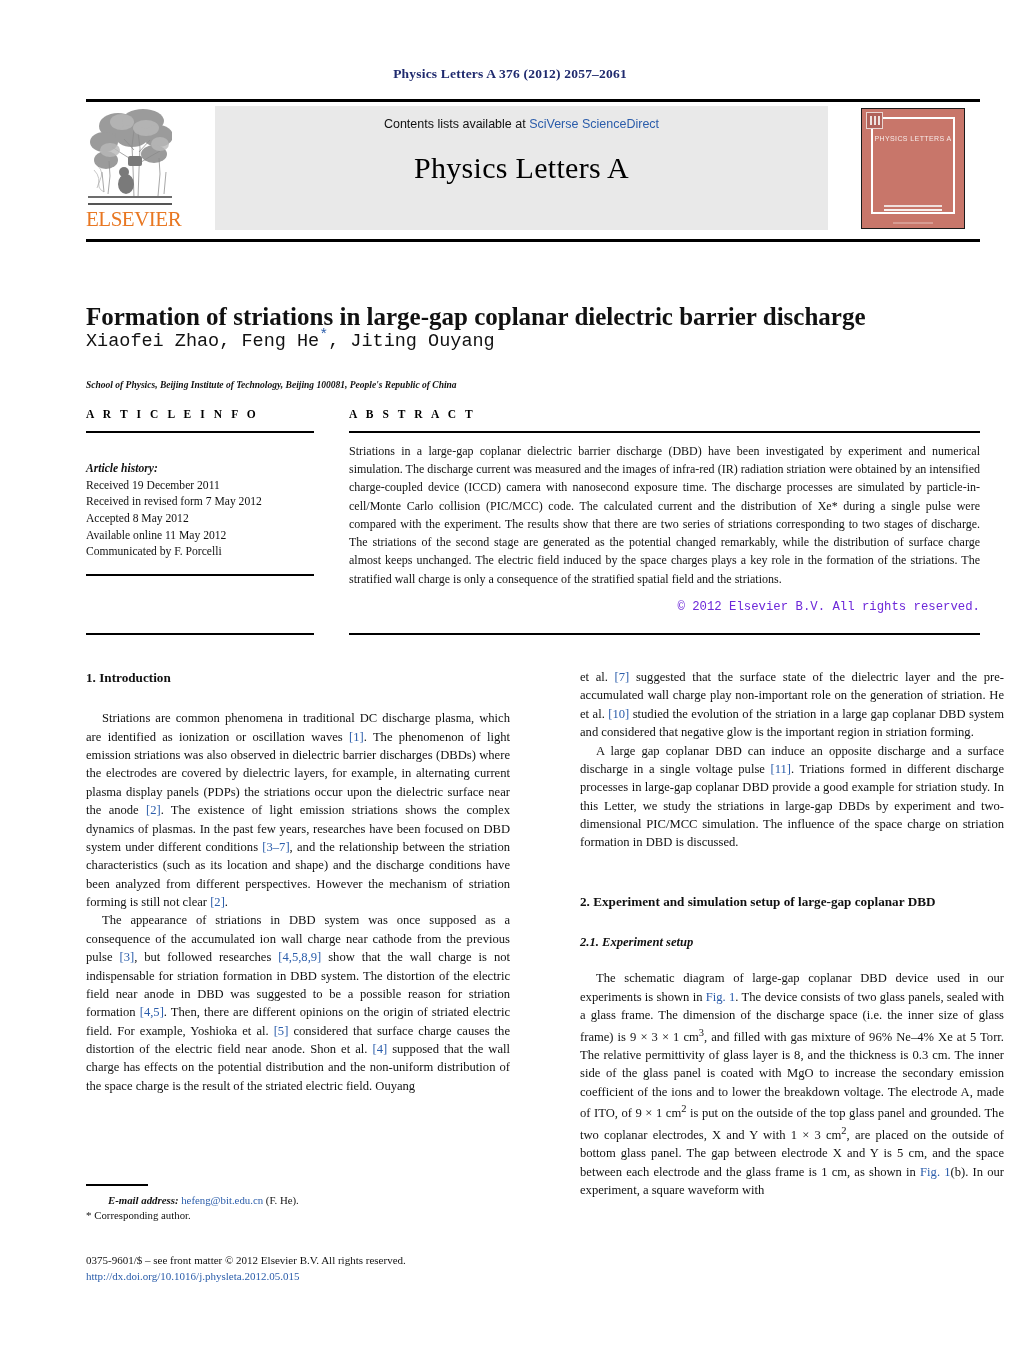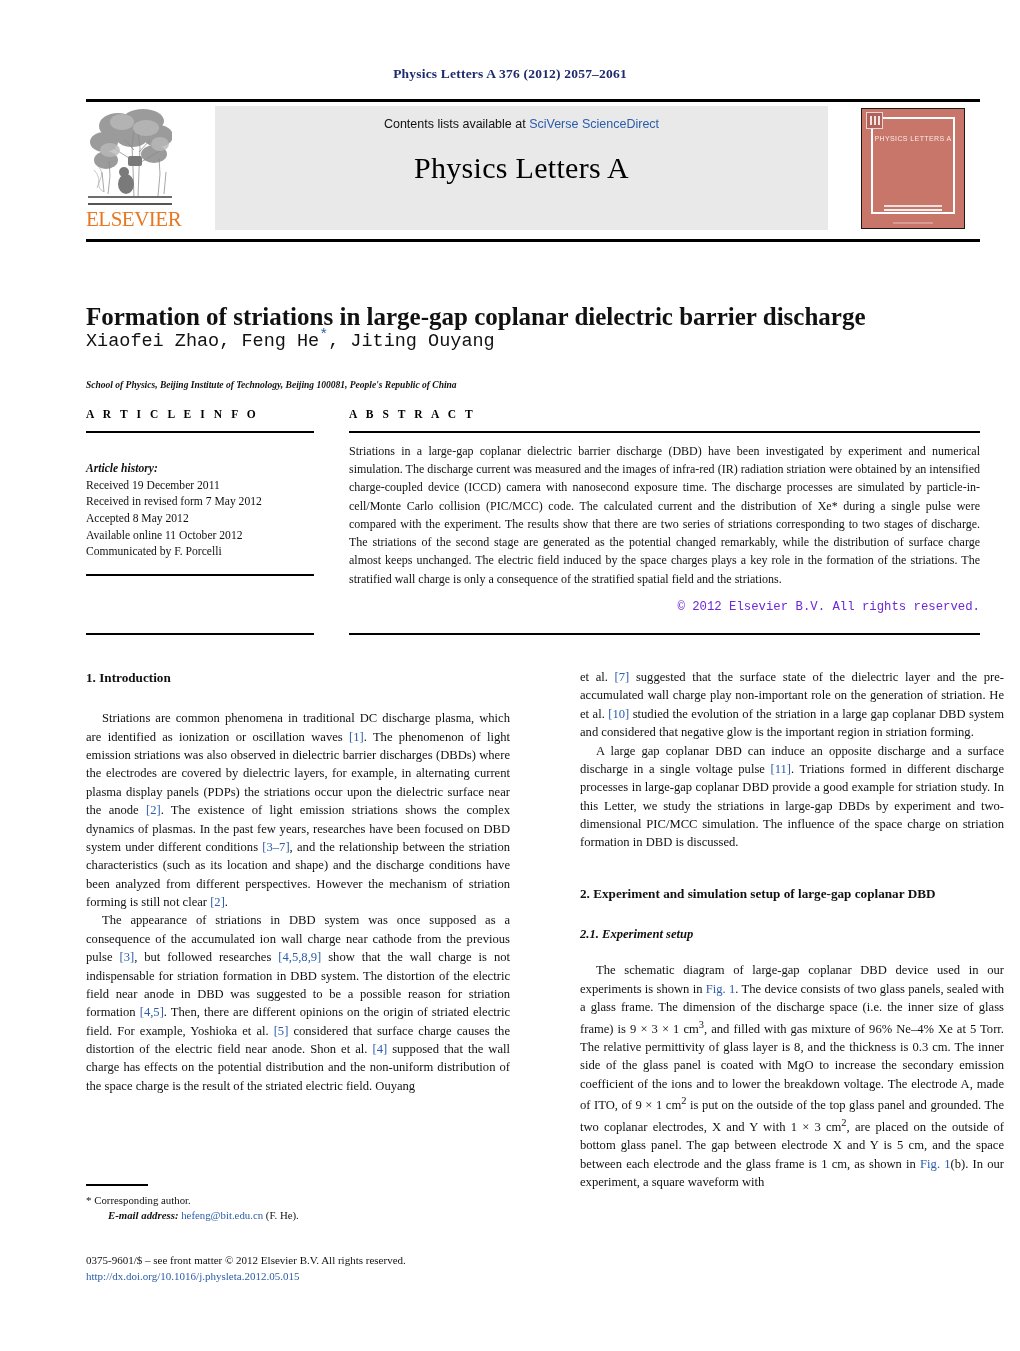--- a/index.html
+++ b/index.html
@@ -328,21 +328,21 @@
   .col-left  { left: 86px; }
   .col-right { left: 580px; }
 
   .col h2 {
     font-family: "Liberation Serif", serif;
     font-size: 13.2px;
     font-weight: bold;
     margin: 0 0 22px 0;
     text-align: left;
   }
-  .col h2.spaced-before { margin-top: 32px; }
+  .col h2.spaced-before { margin-top: 40px; }
   .col h3 {
     font-family: "Liberation Serif", serif;
     font-size: 12.6px;
     font-weight: bold;
     font-style: italic;
     margin: 0 0 18px 0;
     text-align: left;
   }
   .col p {
     margin: 0;
@@ -479,21 +479,21 @@
   <div class="affiliation">School of Physics, Beijing Institute of Technology, Beijing 100081, People's Republic of China</div>
 
   <div class="info-col">
     <div class="sechead">A R T I C L E    I N F O</div>
     <div class="thin-rule"></div>
     <div class="info-body">
       <div class="it">Article history:</div>
       <div>Received 19 December 2011</div>
       <div>Received in revised form 7 May 2012</div>
       <div>Accepted 8 May 2012</div>
-      <div>Available online 11 October 2012</div>
+      <div>Available online 11 May 2012</div>
       <div>Communicated by F. Porcelli</div>
     </div>
     <div class="info-gap"></div>
     <div class="thin-rule"></div>
   </div>
 
   <div class="abs-col">
     <div class="sechead">A B S T R A C T</div>
     <div class="thin-rule"></div>
     <p class="abs-text">Striations in a large-gap coplanar dielectric barrier discharge (DBD) have been investigated by experiment and numerical simulation. The discharge current was measured and the images of infra-red (IR) radiation striation were obtained by an intensified charge-coupled device (ICCD) camera with nanosecond exposure time. The discharge processes are simulated by particle-in-cell/Monte Carlo collision (PIC/MCC) code. The calculated current and the distribution of Xe* during a single pulse were compared with the experiment. The results show that there are two series of striations corresponding to two stages of discharge. The striations of the second stage are generated as the potential changed remarkably, while the distribution of surface charge almost keeps unchanged. The electric field induced by the space charges plays a key role in the formation of the striations. The stratified wall charge is only a consequence of the stratified spatial field and the striations.</p>
@@ -511,22 +511,22 @@
   <div class="col col-right">
     <p class="noindent"><span>et al. </span><span class="ref">[7]</span><span> suggested that the surface state of the dielectric layer and the pre-accumulated wall charge play non-important role on the generation of striation. He et al. </span><span class="ref">[10]</span><span> studied the evolution of the striation in a large gap coplanar DBD system and considered that negative glow is the important region in striation forming.</span></p>
     <p><span>A large gap coplanar DBD can induce an opposite discharge and a surface discharge in a single voltage pulse </span><span class="ref">[11]</span><span>. Triations formed in different discharge processes in large-gap coplanar DBD provide a good example for striation study. In this Letter, we study the striations in large-gap DBDs by experiment and two-dimensional PIC/MCC simulation. The influence of the space charge on striation formation in DBD is discussed.</span></p>
     <h2 class="spaced-before">2. Experiment and simulation setup of large-gap coplanar DBD</h2>
     <h3>2.1. Experiment setup</h3>
     <p><span>The schematic diagram of large-gap coplanar DBD device used in our experiments is shown in </span><span class="ref">Fig. 1</span><span>. The device consists of two glass panels, sealed with a glass frame. The dimension of the discharge space (i.e. the inner size of glass frame) is 9 × 3 × 1 cm</span><sup>3</sup><span>, and filled with gas mixture of 96% Ne–4% Xe at 5 Torr. The relative permittivity of glass layer is 8, and the thickness is 0.3 cm. The inner side of the glass panel is coated with MgO to increase the secondary emission coefficient of the ions and to lower the breakdown voltage. The electrode A, made of ITO, of 9 × 1 cm</span><sup>2</sup><span> is put on the outside of the top glass panel and grounded. The two coplanar electrodes, X and Y with 1 × 3 cm</span><sup>2</sup><span>, are placed on the outside of bottom glass panel. The gap between electrode X and Y is 5 cm, and the space between each electrode and the glass frame is 1 cm, as shown in </span><span class="ref">Fig. 1</span><span>(b). In our experiment, a square waveform with</span></p>
   </div>
 
   <div class="footnote">
     <div class="footnote-rule"></div>
+    <div class="footnote-line email"><span class="it">E-mail address:</span> <span class="mail-link">hefeng@bit.edu.cn</span><span> (F. He).</span></div>
     <div class="footnote-line"><span class="star">*</span><span> Corresponding author.</span></div>
-    <div class="footnote-line email"><span class="it">E-mail address:</span> <span class="mail-link">hefeng@bit.edu.cn</span><span> (F. He).</span></div>
   </div>
 
   <div class="imprint">
     <div>0375-9601/$ – see front matter  © 2012 Elsevier B.V. All rights reserved.</div>
     <div class="doi-link">http://dx.doi.org/10.1016/j.physleta.2012.05.015</div>
   </div>
 
 </div>
 
 </body></html>

